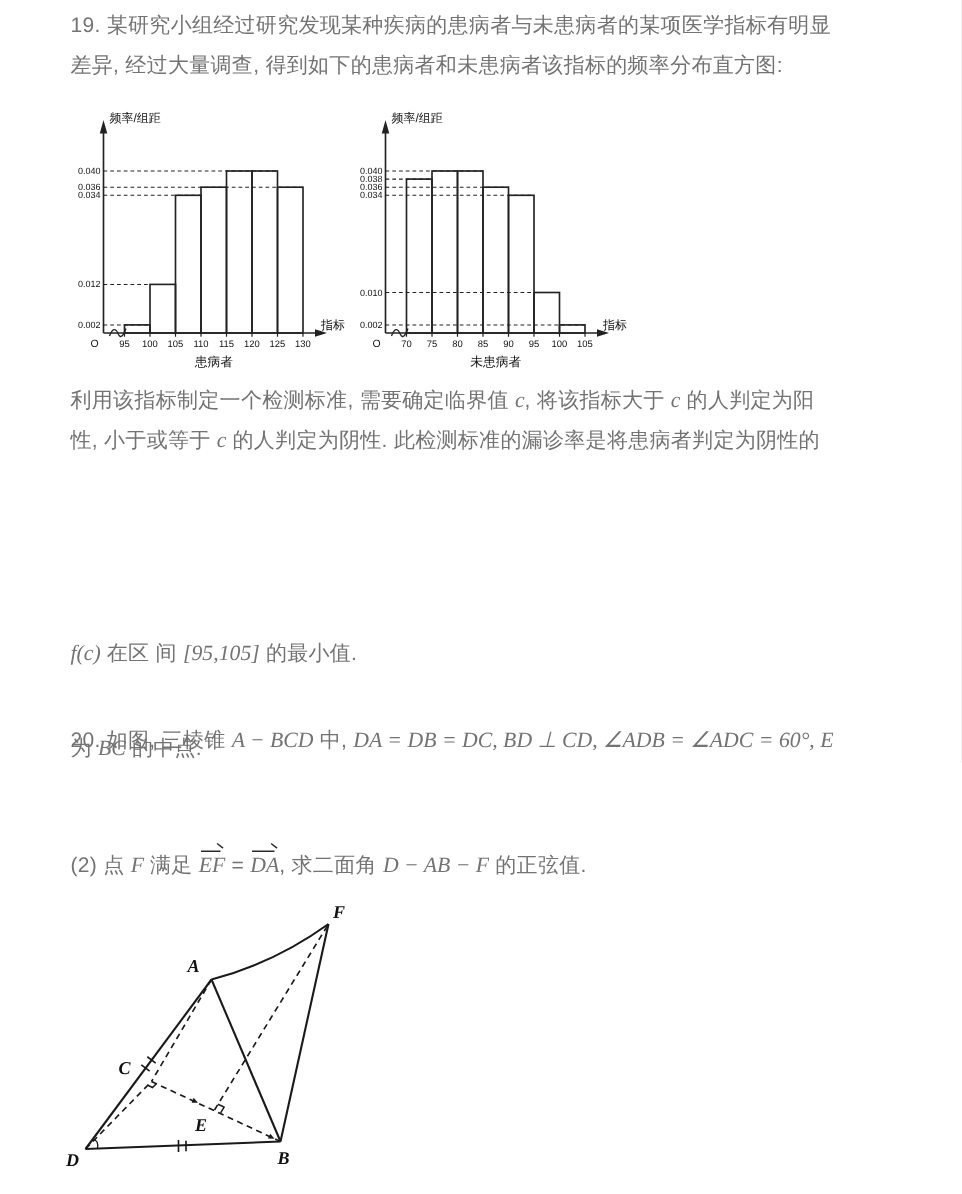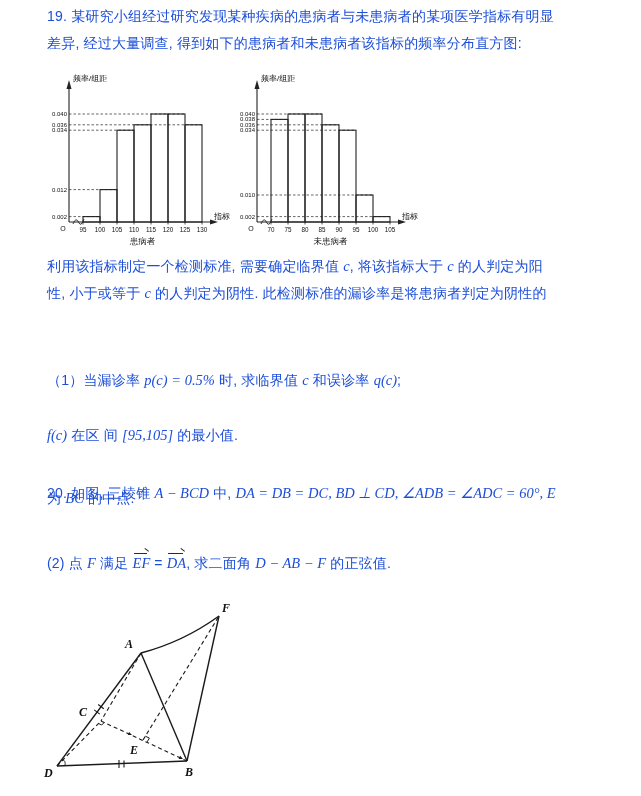--- a/index.html
+++ b/index.html
@@ -1,29 +1,29 @@
 <!DOCTYPE html>
 <html><head>
 <meta charset="utf-8">
 <style>
   html,body{margin:0;padding:0;background:#e8e8e8;}
   .page{
     position:relative;width:641px;height:796px;margin:0 auto;
     background:#ffffff;overflow:hidden;
-    font-family:"Liberation Sans",sans-serif;color:#1d4ed8;
+    font-family:"Liberation Sans",sans-serif;color:#737373;
   }
   .line{
     position:absolute;left:47px;white-space:nowrap;
     font-size:14px;letter-spacing:0.2px;
   }
   .math{
     font-family:"Liberation Serif",serif;font-style:italic;
     font-size:14.5px;letter-spacing:0;
   }
-  .vec{position:relative;display:inline-block;margin-top:2px;}
+  .vec{position:relative;display:inline-block;margin-top:16px;}
   .vec::before{
     content:"";position:absolute;top:-2px;left:1px;right:3px;
     border-top:1.2px solid #2b2b2b;
   }
   .vec::after{
     content:"";position:absolute;top:-4.5px;right:1px;width:5px;height:5px;
     border-top:1.2px solid #2b2b2b;
     transform:rotate(38deg);transform-origin:right top;
   }
   svg text{font-family:"Liberation Sans",sans-serif;}
@@ -125,21 +125,20 @@
       <text x="22" y="56.80000000000001" font-size="6" text-anchor="end" fill="#111">0.036</text>
       <line x1="24" y1="49.400000000000006" x2="55" y2="49.400000000000006" stroke="#222" stroke-width="0.7" stroke-dasharray="2.5,2"></line>
       <text x="22" y="51.400000000000006" font-size="6" text-anchor="end" fill="#111">0.038</text>
       <line x1="24" y1="44" x2="89" y2="44" stroke="#222" stroke-width="0.7" stroke-dasharray="2.5,2"></line>
       <text x="22" y="46" font-size="6" text-anchor="end" fill="#111">0.040</text>
     </svg>
 
   <div class="line" style="top:284.5px"><span>性, 小于或等于 </span><span class="math">c</span><span> 的人判定为阴性. 此检测标准的漏诊率是将患病者判定为阴性的</span></div>
   <div class="line" style="top:258px"><span>利用该指标制定一个检测标准, 需要确定临界值 </span><span class="math">c</span><span>, 将该指标大于 </span><span class="math">c</span><span> 的人判定为阳</span></div>
 
-  <div class="line" style="top:372px"><span>（1）当漏诊率 </span><span class="math">p(c) = 0.5%</span><span> 时, 求临界值 </span><span class="math">c</span><span> 和误诊率 </span><span class="math">q(c)</span><span>;</span></div>
   <div class="line" style="top:427px"><span class="math">f(c)</span><span> 在区 间 </span><span class="math">[95,105]</span><span> 的最小值.</span></div>
 
   <div class="line" style="top:485px"><span>20. 如图, 三棱锥 </span><span class="math">A − BCD</span><span> 中, </span><span class="math">DA = DB = DC, BD ⊥ CD, ∠ADB = ∠ADC = 60°, E</span></div>
   <div class="line" style="top:490px"><span>为 </span><span class="math">BC</span><span> 的中点.</span></div>
   <div class="line" style="top:553px"><span>(2) 点 </span><span class="math">F</span><span> 满足 </span><span class="math vec">EF</span><span> = </span><span class="math vec">DA</span><span>, 求二面角 </span><span class="math">D − AB − F</span><span> 的正弦值.</span></div>
 
   <svg width="235" height="200" viewBox="0 0 235 200" style="position:absolute;left:33px;top:596px">
 
     <line x1="24" y1="170" x2="154" y2="165" stroke="#1a1a1a" stroke-width="1.4"></line>
     <line x1="24" y1="170" x2="108" y2="57" stroke="#1a1a1a" stroke-width="1.4"></line>

